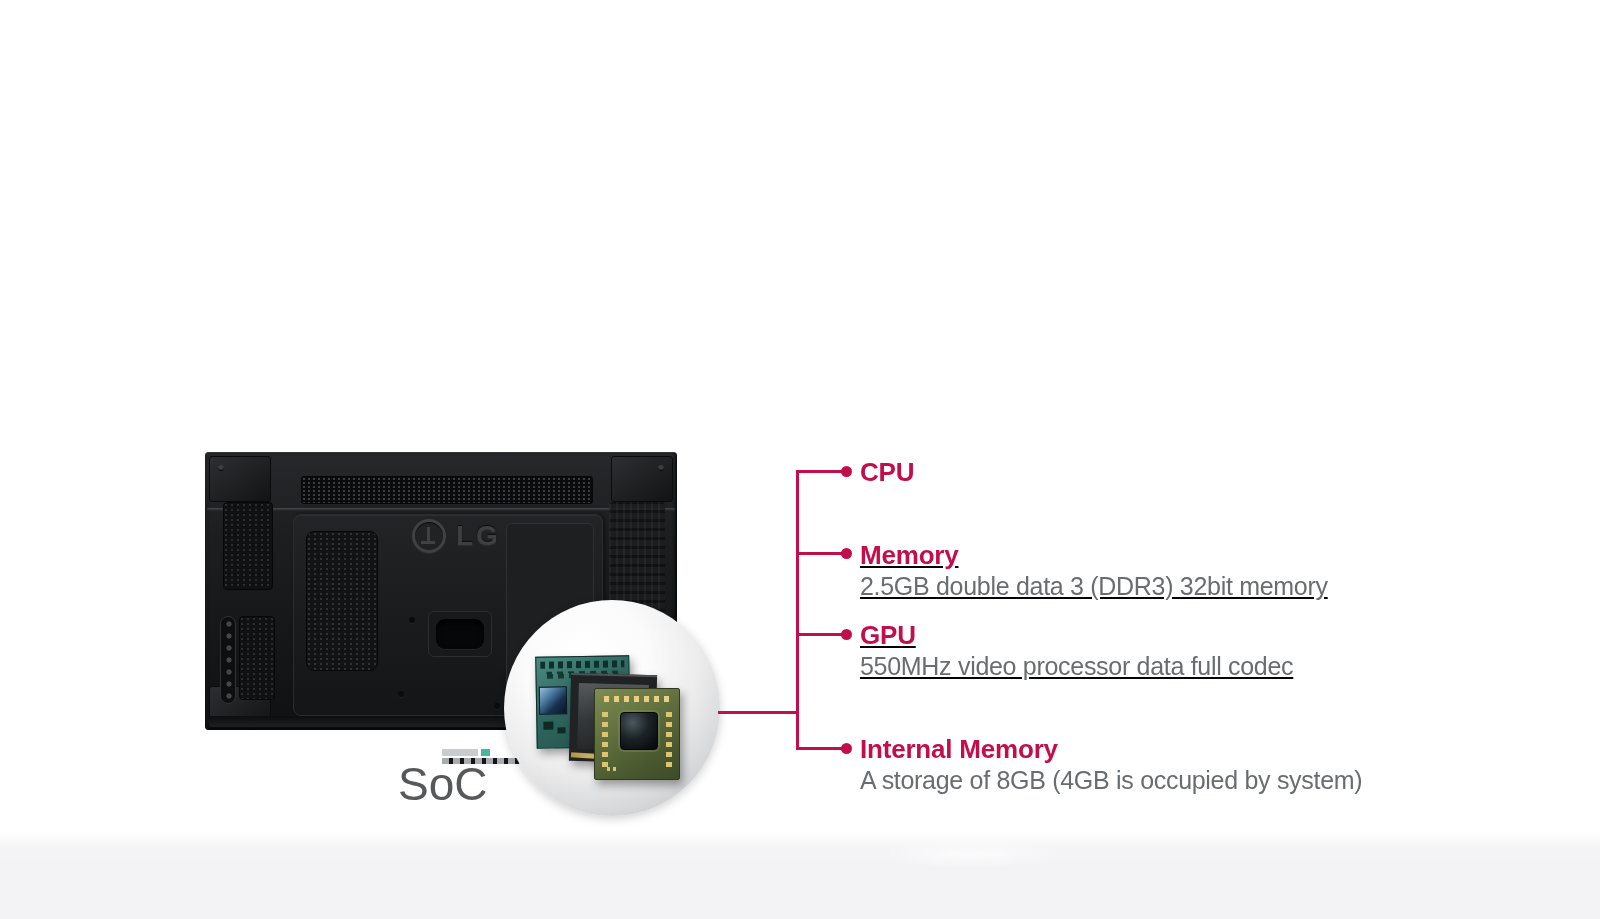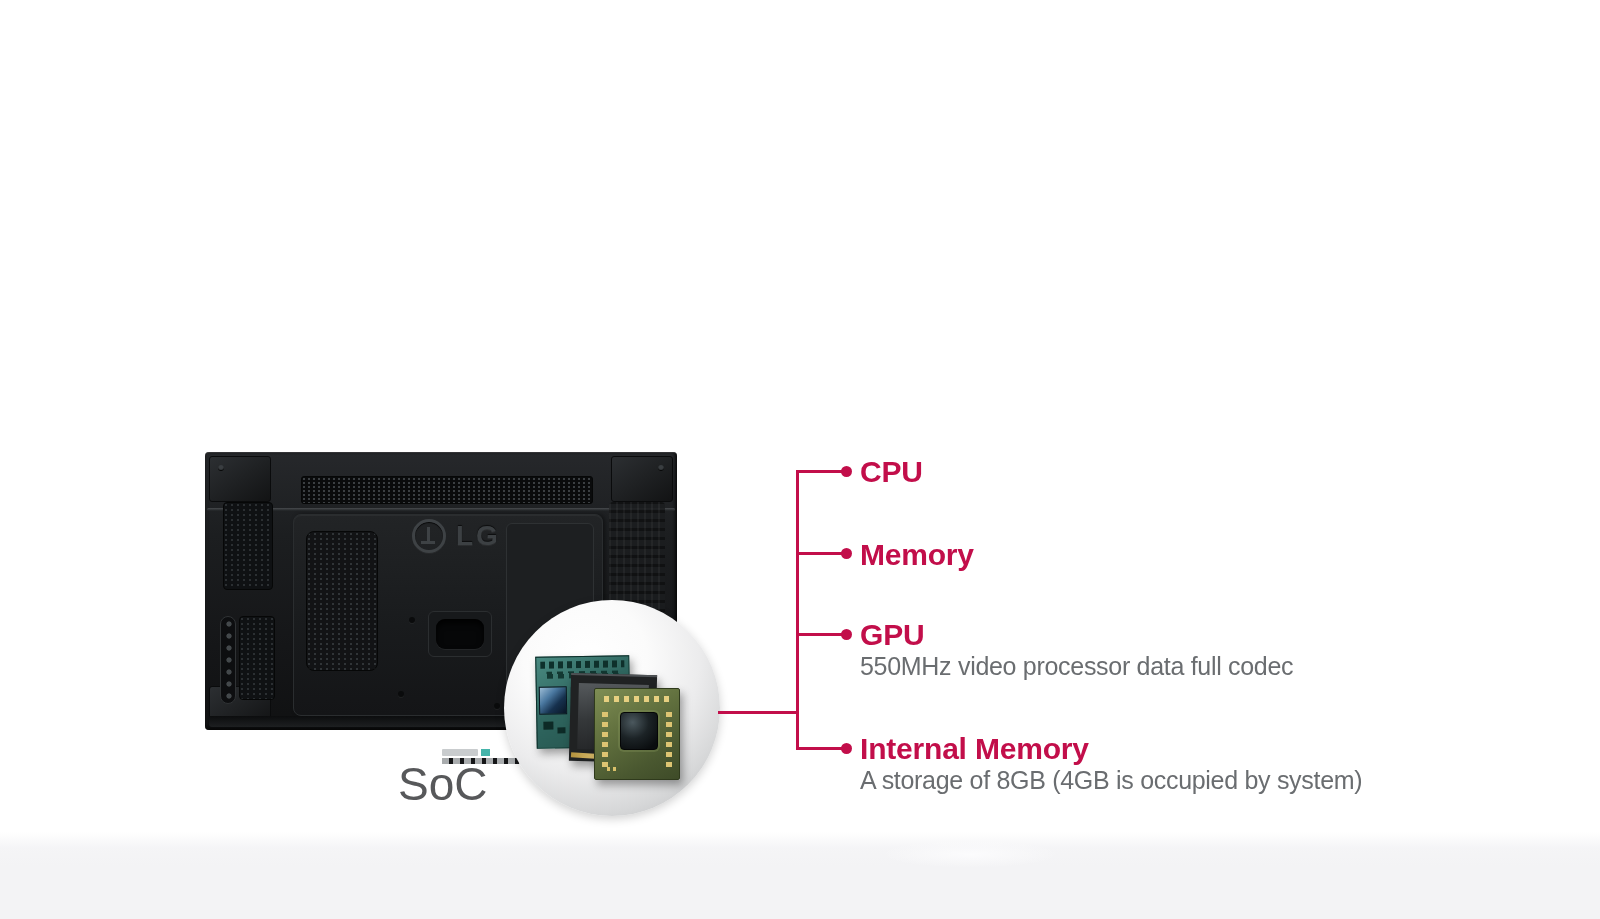--- a/index.html
+++ b/index.html
@@ -163,23 +163,23 @@
   .red{background:var(--c-accent);}
   .connector{left:718px;top:711px;width:80px;height:3px;}
   .tree-vline{left:796px;top:470px;width:3px;height:280px;}
   .branch{left:796px;width:48px;height:3px;}
   .b1{top:470px;} .b2{top:552px;} .b3{top:633px;} .b4{top:747px;}
   .dot{left:841px;width:11px;height:11px;border-radius:50%;}
   .d1{top:466px;} .d2{top:548px;} .d3{top:629px;} .d4{top:743px;}
 
   
   .spec{left:860px;width:620px;}
-  .s1{top:456px;} .s2{top:539px;} .s3{top:619px;} .s4{top:733px;}
+  .s1{top:456px;} .s2{top:539px;text-decoration:underline;} .s3{top:619px;text-decoration:underline;} .s4{top:733px;}
   .spec h3{
-    position:static;margin:0;font-size:30px;line-height:32px;font-weight:bold;
+    position:static;margin:0;font-size:26px;line-height:32px;font-weight:bold;
     color:var(--c-accent);letter-spacing:-0.2px;
   }
   .spec p{
     position:static;margin:0;font-size:25px;line-height:31px;
     color:var(--c-body_text);letter-spacing:-0.3px;
   }
 </style>
 </head>
 <body>
 
@@ -263,20 +263,21 @@
   <div class="red dot d1"></div>
   <div class="red dot d2"></div>
   <div class="red dot d3"></div>
   <div class="red dot d4"></div>
 
   <div class="spec s1">
     <h3>CPU</h3>
   </div>
   <div class="spec s2">
     <h3>Memory</h3>
+    <p>2.5GB double data 3 (DDR3) 32bit memory</p>
   </div>
   <div class="spec s3">
     <h3>GPU</h3>
     <p>550MHz video processor data full codec</p>
   </div>
   <div class="spec s4">
     <h3>Internal Memory</h3>
     <p>A storage of 8GB (4GB is occupied by system)</p>
   </div>
 

